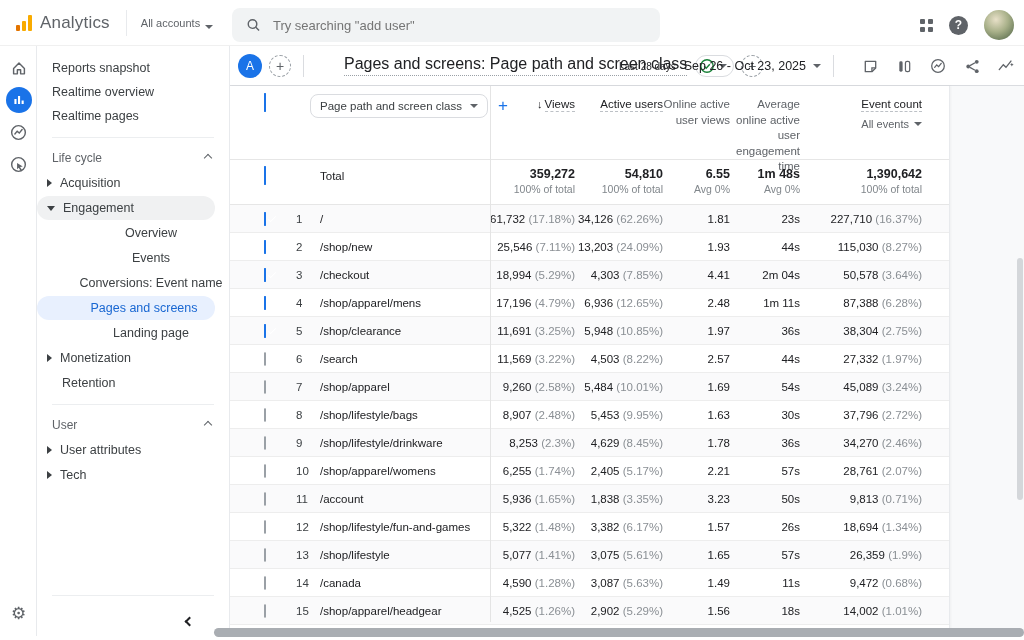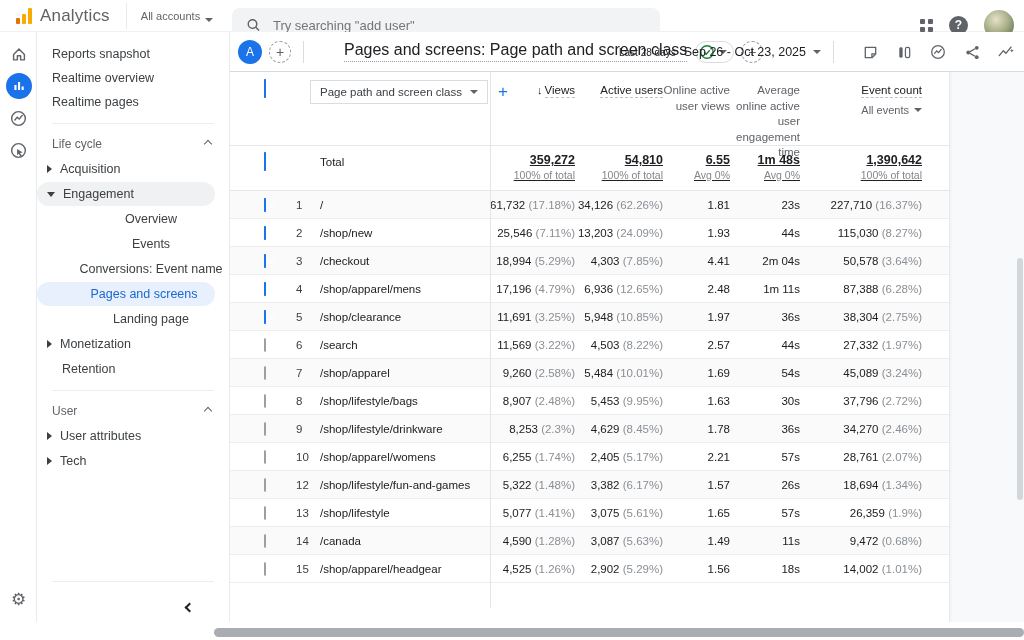--- a/index.html
+++ b/index.html
@@ -1,20 +1,20 @@
 <!DOCTYPE html>
 <html><head>
 <meta charset="utf-8">
 <style>
   * { margin:0; padding:0; box-sizing:border-box; }
   html,body { width:1024px; height:640px; overflow:hidden; background:#fff;
     font-family:"Liberation Sans", sans-serif; color:#202124; }
 
   
-  .topbar { height:32px; display:flex; align-items:center; background:#fff;
+  .topbar { height:46px; display:flex; align-items:center; background:#fff;
     border-bottom:1px solid #f0f0f0; position:relative; }
   .logo-wrap { display:flex; align-items:flex-end; gap:2px; margin-left:16px; height:17px; }
   .logo-bar { width:4px; border-radius:1px; }
   .lb1 { height:6px;  background:#e37400; }
   .lb2 { height:10px; background:#f9ab00; }
   .lb3 { height:16px; background:#f9ab00; }
   .product-name { font-size:17px; color:#5f6368; margin-left:8px; letter-spacing:.2px; }
   .tb-divider { width:1px; height:26px; background:#e8eaed; margin:0 14px 0 16px; }
   .account-switcher { font-size:11px; color:#5f6368; display:flex; align-items:flex-end; gap:5px; cursor:pointer; }
   .search-pill { position:absolute; left:232px; top:8px; width:428px; height:34px;
@@ -86,40 +86,40 @@
 
   
   .card { position:absolute; left:0; top:40px; bottom:0; width:720px; background:#fff;
     border-right:1px solid #e8eaed; box-shadow:1px 0 2px rgba(0,0,0,.04); }
   .vdivider { position:absolute; left:260px; top:0; bottom:14px; width:1px; background:#e4e4e4; }
 
   .tgrid { display:grid; grid-template-columns:56px 34px 170px 85px 88px 67px 70px 122px;
     padding-right:28px; width:100%; }
   .toolbar { padding-top:8px; height:73px; align-items:start; }
   .dim-area { grid-column:2/4; display:flex; align-items:center; gap:10px; margin-left:24px; }
-  .dim-pill { border:1px solid #dadce0; border-radius:0; height:24px; display:flex; align-items:center;
+  .dim-pill { border:1px solid #dadce0; border-radius:8px; height:24px; display:flex; align-items:center;
     gap:8px; padding:0 9px; font-size:11.5px; color:#3c4043; cursor:pointer; white-space:nowrap; }
   .add-dim { color:#1a73e8; font-size:17px; cursor:pointer; line-height:22px; }
   .col-head { text-align:right; font-size:11.5px; color:#5f6368; line-height:1.35; padding-top:3px; }
   .col-head.dark { color:#202124; }
   .dash-underline { border-bottom:1px dashed #bdc1c6; padding-bottom:1px; }
   .sort-arrow { font-size:11px; color:#202124; margin-right:2px; }
   .event-filter { font-size:11px; color:#5f6368; margin-top:4px; display:inline-flex; align-items:center; gap:5px; cursor:pointer; }
 
   .cb { width:15px; height:15px; border:1.5px solid #9aa0a6; border-radius:2px; margin-left:34px;
     cursor:pointer; position:relative; flex:none; background:#fff; }
   .cb.checked { background:#1a73e8; border-color:#1a73e8; }
   .cb .tick { position:absolute; left:3px; top:3.5px; width:8px; height:4px;
     border-left:1.8px solid #fff; border-bottom:1.8px solid #fff; transform:rotate(-45deg); }
   .cb .minus { position:absolute; left:2.5px; top:5.5px; width:9px; height:2px; background:#fff; }
 
   .total-row { border-top:1px solid #e6e6e6; border-bottom:1px solid #e6e6e6; height:46px;
     padding-top:7px; align-items:start; }
   .total-label { font-size:11.5px; color:#202124; padding-top:3px; }
-  .tcell { text-align:right;text-decoration:underline; }
+  .tcell { text-align:right; }
   .tcell .tv { font-size:12.5px; font-weight:bold; color:#202124; display:block; }
   .tcell .ts { font-size:10.5px; color:#80868b; display:block; margin-top:2px; }
 
   .data-row { height:28px; align-items:center; border-bottom:1px solid #ededed; font-size:11.5px; }
   .data-row:nth-child(odd) { background:#fafafb; }
   .rank { color:#3c4043; padding-left:10px; }
   .path { color:#202124; white-space:nowrap; overflow:hidden; }
   .num { text-align:right; white-space:nowrap; color:#202124; }
   .num .p { color:#8a8f94; }
 
@@ -464,20 +464,30 @@
     <div><span class="cb"></span></div>
     <div class="rank">10</div>
     <div class="path">/shop/apparel/womens</div>
     <div class="num"><span class="v">6,255</span> <span class="p">(1.74%)</span></div>
     <div class="num"><span class="v">2,405</span> <span class="p">(5.17%)</span></div>
     <div class="num">2.21</div>
     <div class="num">57s</div>
     <div class="num"><span class="v">28,761</span> <span class="p">(2.07%)</span></div>
   </div>
 
+  <div class="tgrid data-row">
+    <div><span class="cb"></span></div>
+    <div class="rank">11</div>
+    <div class="path">/account</div>
+    <div class="num"><span class="v">5,936</span> <span class="p">(1.65%)</span></div>
+    <div class="num"><span class="v">1,838</span> <span class="p">(3.35%)</span></div>
+    <div class="num">3.23</div>
+    <div class="num">50s</div>
+    <div class="num"><span class="v">9,813</span> <span class="p">(0.71%)</span></div>
+  </div>
 
   <div class="tgrid data-row">
     <div><span class="cb"></span></div>
     <div class="rank">12</div>
     <div class="path">/shop/lifestyle/fun-and-games</div>
     <div class="num"><span class="v">5,322</span> <span class="p">(1.48%)</span></div>
     <div class="num"><span class="v">3,382</span> <span class="p">(6.17%)</span></div>
     <div class="num">1.57</div>
     <div class="num">26s</div>
     <div class="num"><span class="v">18,694</span> <span class="p">(1.34%)</span></div>

